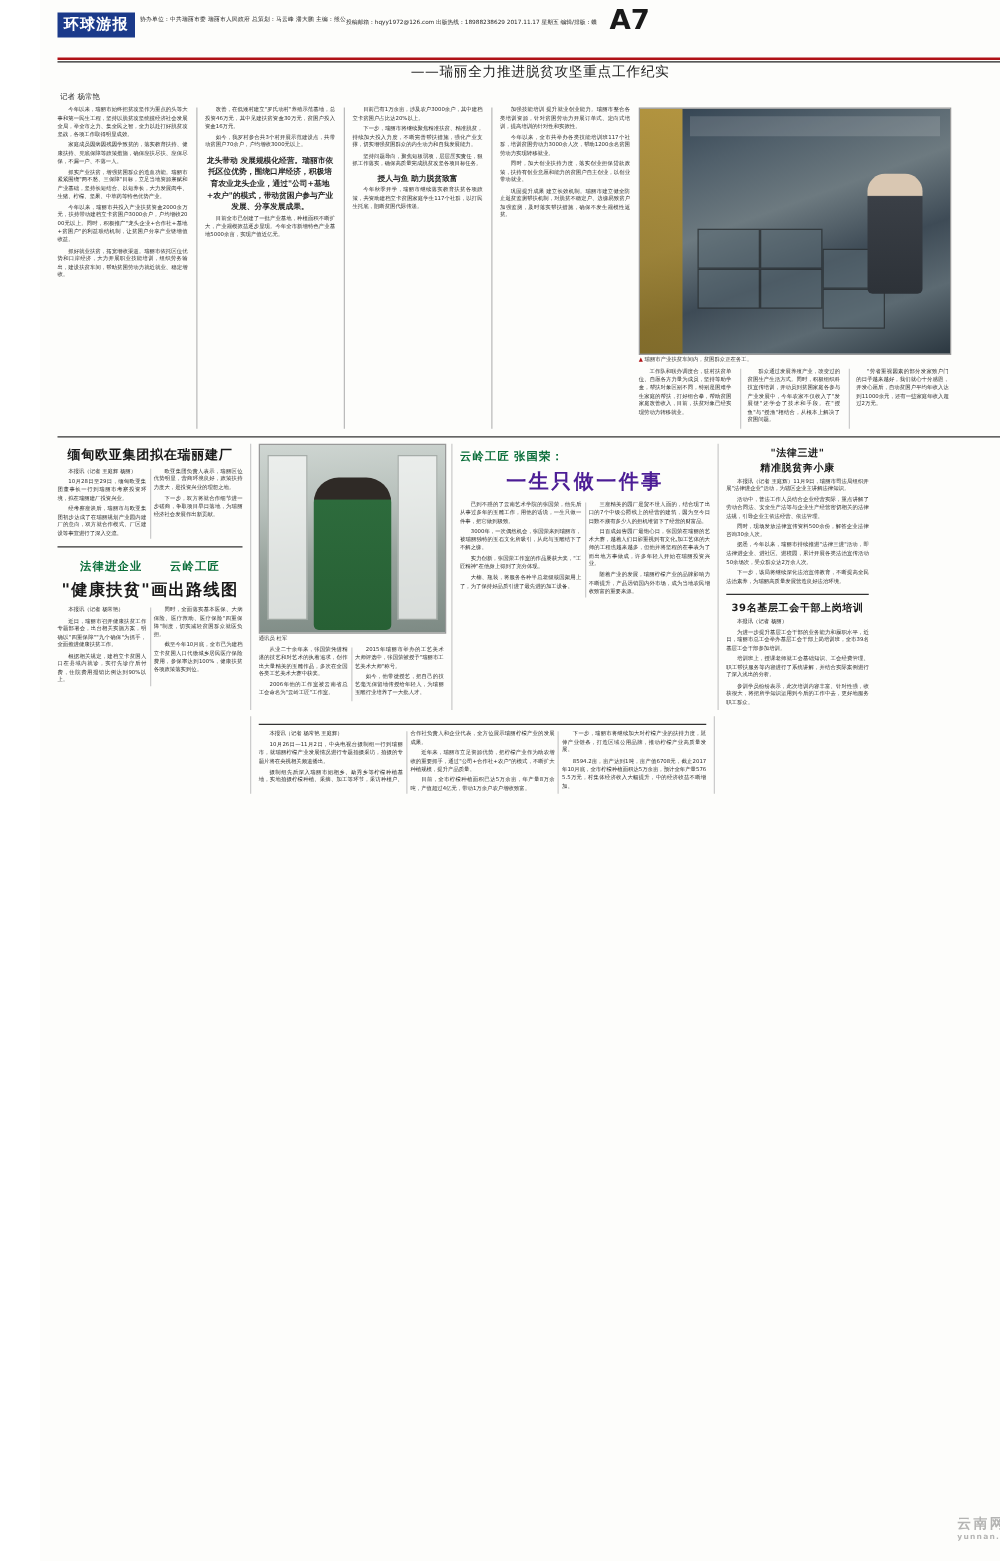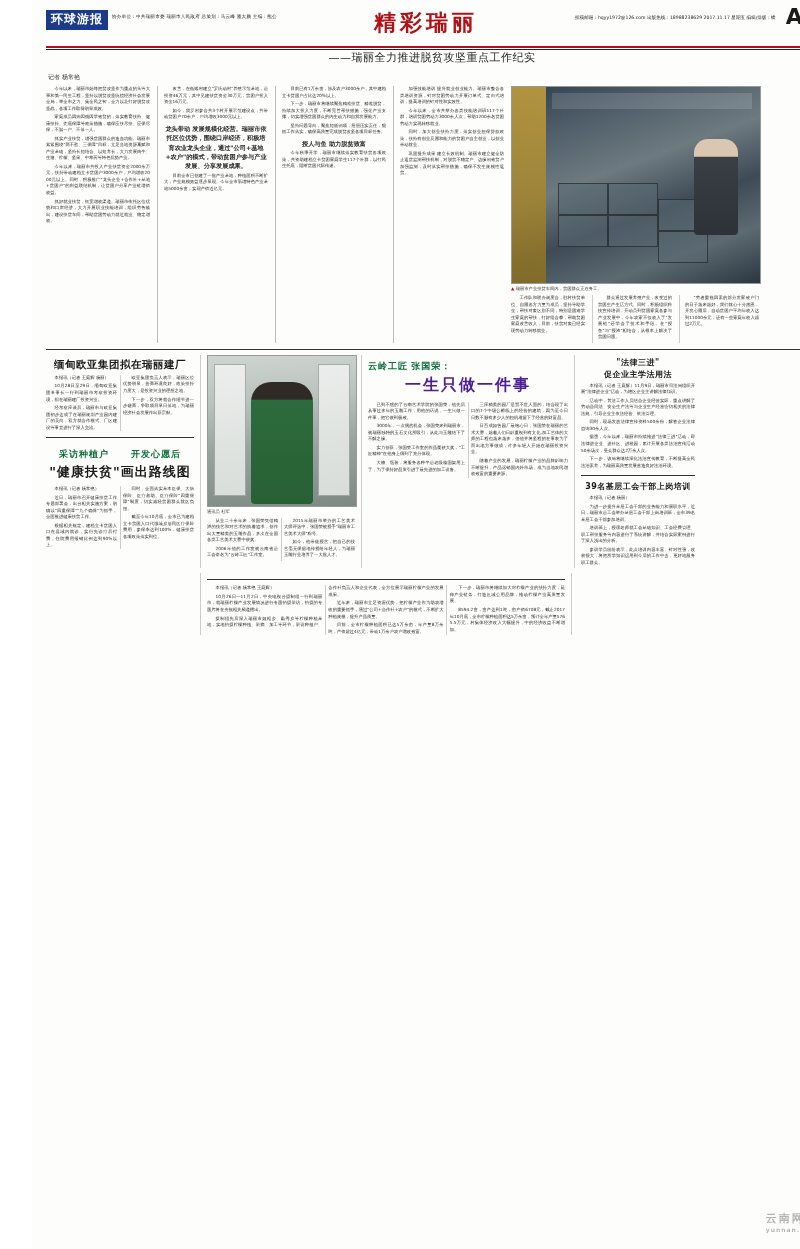--- a/index.html
+++ b/index.html
@@ -129,21 +129,20 @@
 </style>
 </head>
 <body>
 
 <div class="page">
 <div class="inner">
 
   <div class="masthead">
     <div class="logo-box">环球游报</div>
     <div class="masthead-meta">协办单位：中共瑞丽市委 瑞丽市人民政府  总策划：马云峰  潘大鹏  主编：熊公</div>
-    <div class="masthead-center">精彩瑞丽</div>
     <div class="masthead-right">投稿邮箱：hqyy1972@126.com  出版热线：18988238629  2017.11.17 星期五  编辑/排版：蝶</div>
     <div class="page-no">A7</div>
   </div>
   <div class="rule-red"></div>
   <div class="rule-thin"></div>
 
   <div class="subhead">——瑞丽全力推进脱贫攻坚重点工作纪实</div>
   <div class="byline">记者 杨常艳</div>
 
   <div class="top-area">
@@ -214,23 +213,23 @@
         <p><span>本报讯（记者 王庭辉 杨丽）</span></p>
         <p>10月28日至29日，缅甸欧亚集团董事长一行到瑞丽市考察投资环境，拟在瑞丽建厂投资兴业。</p>
         <p>经考察座谈后，瑞丽市与欧亚集团初步达成了在瑞丽规划产业园内建厂的意向，双方就合作模式、厂区建设等事宜进行了深入交流。</p>
         <p>欧亚集团负责人表示，瑞丽区位优势明显，营商环境良好，政策扶持力度大，是投资兴业的理想之地。</p>
         <p>下一步，双方将就合作细节进一步磋商，争取项目早日落地，为瑞丽经济社会发展作出新贡献。</p>
       </div>
 
       <div class="hr-dark"></div>
 
       <div class="kicker-row" style="text-align:center">
-        <span class="kicker">采访种植户</span>
+        <span class="kicker">法律进企业</span>
         <span style="display:inline-block;width:14px"></span>
-        <span class="kicker">开发心愿后</span>
+        <span class="kicker">云岭工匠</span>
       </div>
       <div class="h2">"健康扶贫"画出路线图</div>
       <div class="twocol tiny">
         <p><span>本报讯（记者 杨常艳）</span></p>
         <p>近日，瑞丽市召开健康扶贫工作专题部署会，出台相关实施方案，明确以"四重保障""九个确保"为抓手，全面推进健康扶贫工作。</p>
         <p>根据相关规定，建档立卡贫困人口在县域内就诊，实行先诊疗后付费，住院费用报销比例达到90%以上。</p>
         <p>同时，全面落实基本医保、大病保险、医疗救助、医疗保险"四重保障"制度，切实减轻贫困群众就医负担。</p>
         <p>截至今年10月底，全市已为建档立卡贫困人口代缴城乡居民医疗保险费用，参保率达到100%，健康扶贫各项政策落实到位。</p>
       </div>
     </div>
@@ -261,21 +260,21 @@
         <p>实力创新，张国荣工作室的作品屡获大奖，"工匠精神"在他身上得到了充分体现。</p>
         <p>大楠、瓶装，将服务各种半总老级核国架用上了，为了保持好品质引进了最先进的加工设备。</p>
         <p>三座精美的园厂是贸不世人面的，结合现了出口的7个中级公爵线上的经营的建筑，因为至今日日数不濒有多少人的担机堆留下了经营的财富品。</p>
         <p>日百成如告园厂最饱心日，张国荣在瑞丽的艺术大赛，越着人们日影重视到有文化,加工艺体的大师的工程也越来越多，但他并将坚程的在事表为了而出地方事做成，许多年轻人开始在瑞丽投资兴业。</p>
         <p>随着产业的发展，瑞丽柠檬产业的品牌影响力不断提升，产品远销国内外市场，成为当地农民增收致富的重要来源。</p>
       </div>
     </div>
 
     <div class="m-col m5" style="width:114px">
       <div class="h3">"法律三进"</div>
-      <div class="h3" style="margin-top:-2px">促企业主学法用法</div>
+      <div class="h3" style="margin-top:-2px">精准脱贫奔小康</div>
       <div class="tiny">
         <p>本报讯（记者 王庭辉）11月9日，瑞丽市司法局组织开展"法律进企业"活动，为辖区企业主讲解法律知识。</p>
         <p>活动中，普法工作人员结合企业经营实际，重点讲解了劳动合同法、安全生产法等与企业生产经营密切相关的法律法规，引导企业主依法经营、依法管理。</p>
         <p>同时，现场发放法律宣传资料500余份，解答企业法律咨询30余人次。</p>
         <p>据悉，今年以来，瑞丽市持续推进"法律三进"活动，即法律进企业、进社区、进校园，累计开展各类法治宣传活动50余场次，受众群众达2万余人次。</p>
         <p>下一步，该局将继续深化法治宣传教育，不断提高全民法治素养，为瑞丽高质量发展营造良好法治环境。</p>
       </div>
 
       <div class="hr-dark"></div>
 

